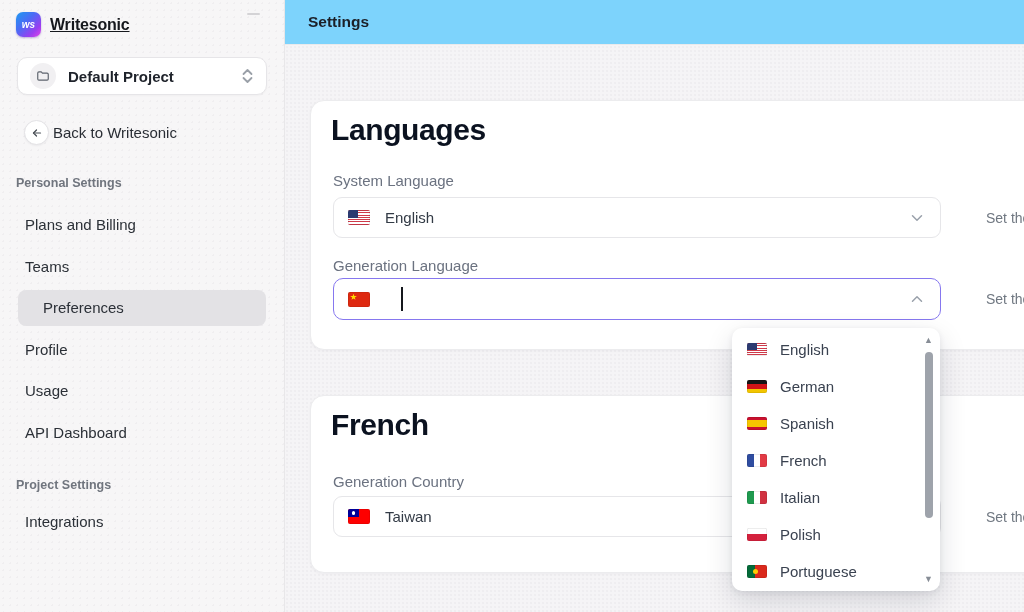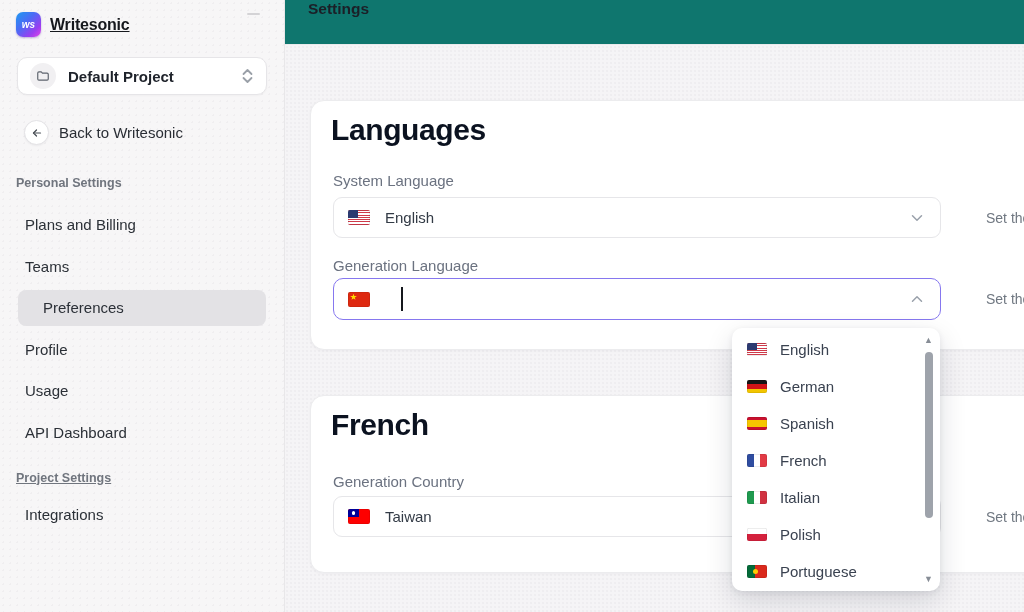--- a/index.html
+++ b/index.html
@@ -29,38 +29,38 @@
   .project-selector {
     margin:17px 17px 0 17px; height:38px; background:#fff;
     border:1px solid #e6e5e8; border-radius:10px;
     display:flex; align-items:center; padding:0 12px;
     box-shadow:0 1px 2px rgba(20,20,40,.03); cursor:pointer;
   }
   .folder-circle { width:26px; height:26px; border-radius:50%; background:#f1f0f2; display:flex; align-items:center; justify-content:center; flex:none; }
   .project-label { font-size:15px; font-weight:600; color:#1f232b; margin-left:12px; }
   .sort-icon { margin-left:auto; display:flex; }
 
-  .back-row { display:flex; align-items:center; margin:25px 0 16px 24px; gap:10px; cursor:pointer; }
+  .back-row { display:flex; align-items:center; margin:25px 0 16px 24px; gap:4px; cursor:pointer; }
   .back-circle { width:25px; height:25px; border-radius:50%; background:#fff; border:1px solid #e3e2e5; display:flex; align-items:center; justify-content:center; flex:none; box-shadow:0 1px 2px rgba(20,20,40,.05); }
   .back-label { font-size:15px; color:#2a2e35; }
 
   .section-label { margin:31px 0 0 16px; font-size:12.5px; font-weight:600; color:#70757e; }
-  .section-label.project { margin-top:20px;text-decoration:underline; }
+  .section-label.project { margin-top:27px; }
 
   ul.nav { list-style:none; margin-top:17px; }
   ul.nav li {
     height:36px; line-height:36px; margin:0 18px 5.5px 18px; padding-left:7px;
     font-size:15px; color:#2b3037; border-radius:8px; cursor:pointer; white-space:nowrap;
   }
   ul.nav li.active { background:#e3e2e5; padding-left:25px; }
   ul.nav.secondary { margin-top:12px; }
 
   
   .main { position:absolute; left:285px; top:0; width:739px; height:612px; }
-  .main-header { height:45px; background:#0f766e; border-bottom:1px solid #eaeaec; display:flex; padding-left:23px; }
+  .main-header { height:45px; background:#7dd3fc; border-bottom:1px solid #eaeaec; display:flex; align-items:center; padding-left:23px; }
   .main-header h1 { font-size:15.5px; font-weight:600; color:#1b1f27; }
   .main-body {
     position:relative; height:567px; overflow:hidden;
     background-color:#f5f4f6;
     background-image:radial-gradient(rgba(80,70,90,0.035) 1px, transparent 1px);
     background-size:4px 4px;
   }
 
   .card {
     position:absolute; left:25px; width:775px; background:#fff;

